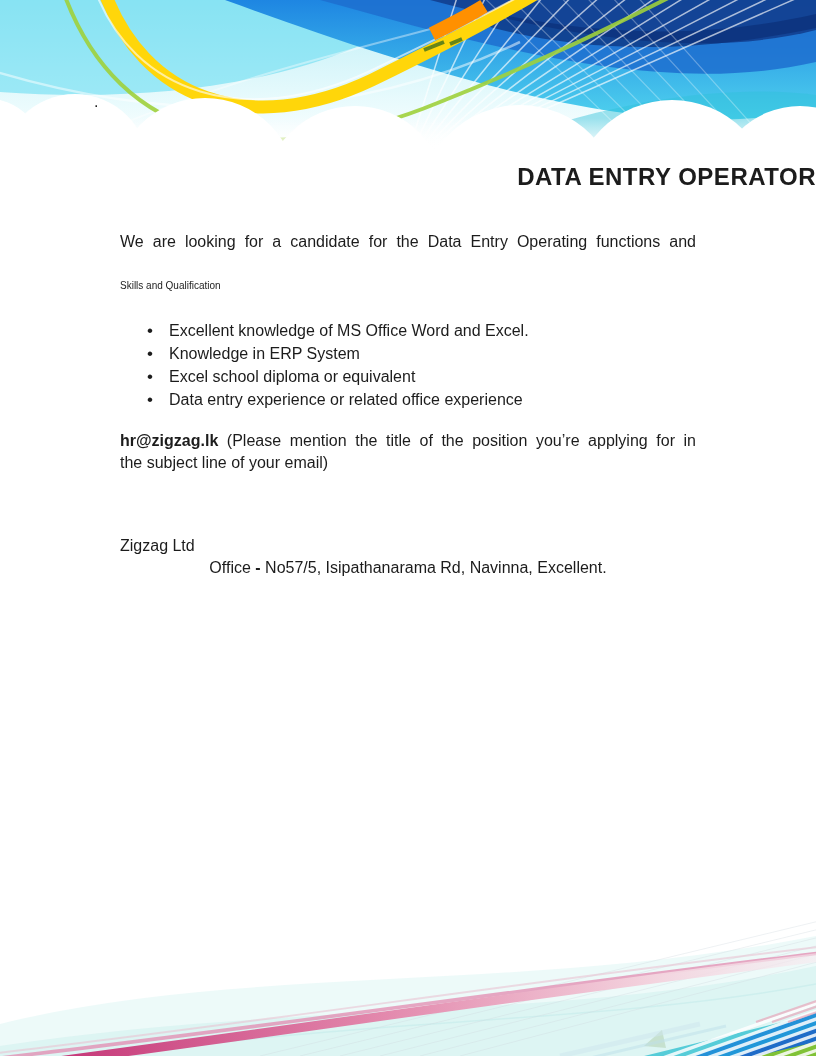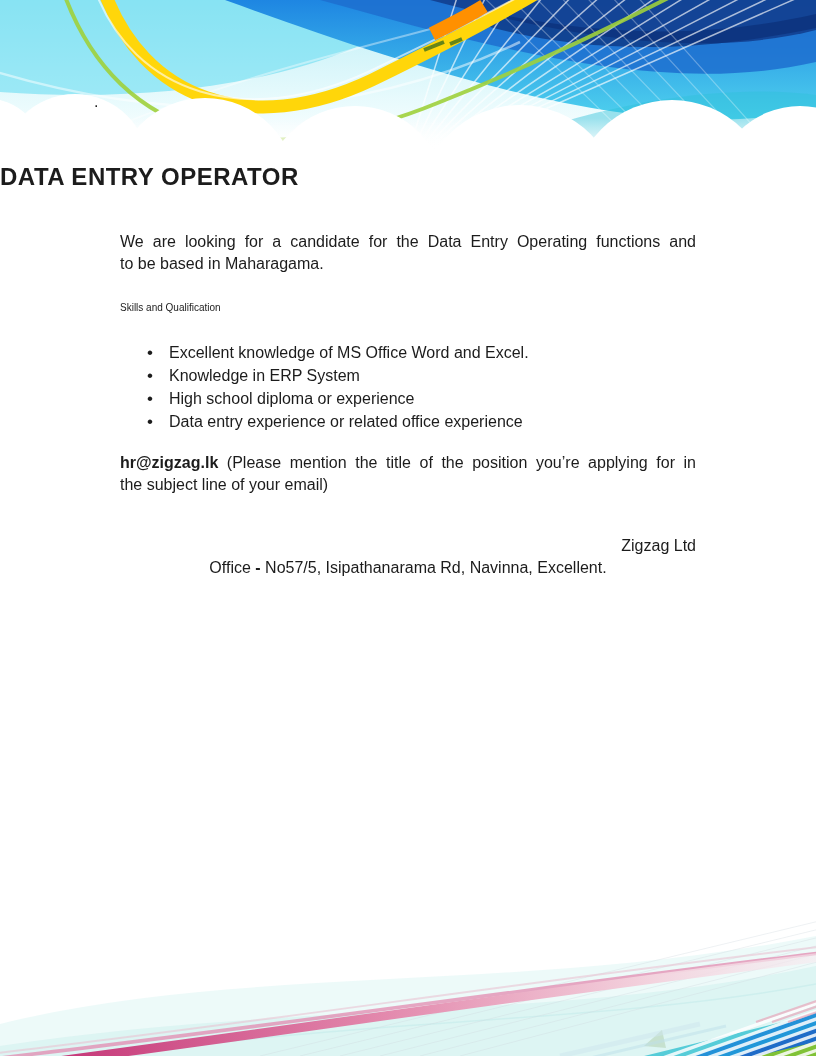--- a/index.html
+++ b/index.html
@@ -5,32 +5,32 @@
   html,body{margin:0;padding:0;background:#fff;}
   body{width:816px;height:1056px;position:relative;overflow:hidden;
        font-family:"Liberation Sans","DejaVu Sans",sans-serif;color:#1c1c1c;}
   .banner{position:absolute;left:0;width:816px;pointer-events:none;}
   #top-banner{top:0;height:150px;}
   #bottom-banner{bottom:0;height:150px;}
   .content{position:absolute;top:0;left:0;width:816px;}
   .content h1,.content h2,.content p,.content ul{margin:0;padding:0;}
   .margins{padding:0 120px;}
   h1.title{margin-top:163px;font-size:24px;line-height:28px;font-weight:bold;
-           text-align:left;letter-spacing:.5px;}
+           text-align:right;letter-spacing:.5px;}
   .body-text{font-size:16px;line-height:22px;}
   p.intro{margin-top:40px;}
   .jline{text-align:justify;text-align-last:justify;}
   h2.skills{margin-top:22px;font-size:10px;line-height:22px;font-weight:normal;
             }
   ul.skills-list{margin-top:22px;list-style:none;padding-left:49px;}
   ul.skills-list li{line-height:23px;position:relative;}
   ul.skills-list li::before{content:"•";position:absolute;left:-22px;top:0;
             font-size:17px;}
   p.apply{margin-top:19px;}
-  p.company{margin-top:39px;text-align:right;}
+  p.company{margin-top:61px;text-align:left;}
   p.office{text-align:center;}
   .stray{position:absolute;left:94px;top:94px;font-size:16px;line-height:16px;}
   b{font-weight:bold;}
 </style>
 </head>
 <body>
 
 <svg id="top-banner" class="banner" viewBox="0 0 816 150" preserveAspectRatio="none">
   <defs>
     <linearGradient id="bgGrad" x1="0" y1="0" x2="0" y2="1">
@@ -103,29 +103,28 @@
 </svg>
 
 <div class="content">
   <span class="stray">.</span>
 
   <h1 class="title">DATA ENTRY OPERATOR</h1>
 
   <div class="margins">
     <p class="intro body-text">
       <span class="jline" style="display:block">We are looking for a candidate for the Data Entry Operating functions and</span>
-      <span style="display:block">to be based in Maharagama.</span>
     </p>
 
     <h2 class="skills">Skills and Qualification</h2>
 
     <ul class="skills-list body-text">
       <li>Excellent knowledge of MS Office Word and Excel.</li>
       <li>Knowledge in ERP System</li>
-      <li>High school diploma or experience</li>
+      <li>Excel school diploma or equivalent</li>
       <li>Data entry experience or related office experience</li>
     </ul>
 
     <p class="apply body-text">
       <span class="jline" style="display:block">
         <b>hr@zigzag.lk</b>
         <span>(Please mention the title of the position you’re applying for in</span>
       </span>
       <span style="display:block">the subject line of your email)</span>
     </p>

